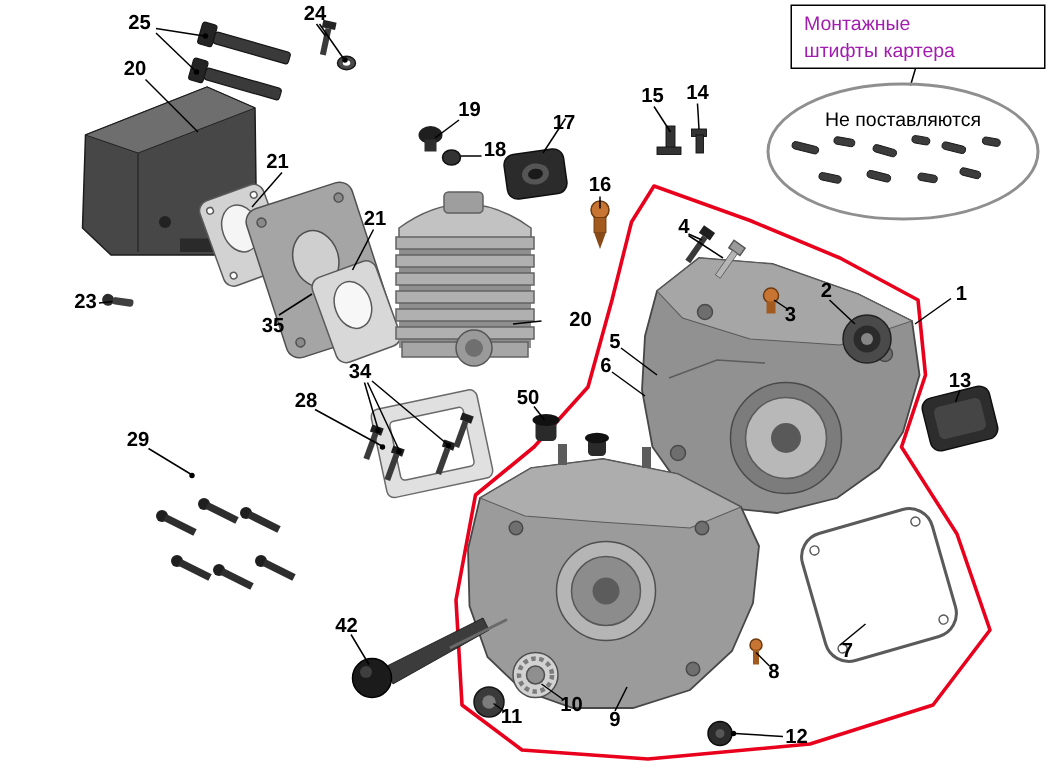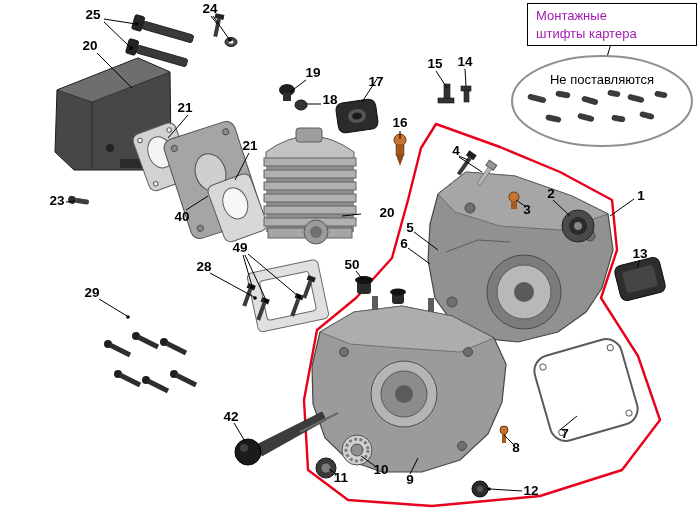--- a/index.html
+++ b/index.html
@@ -357,24 +357,24 @@
   <div class="callout" style="left:640px;top:254px">13</div>
   <div class="callout" style="left:465px;top:62px">14</div>
   <div class="callout" style="left:435px;top:64px">15</div>
   <div class="callout" style="left:400px;top:123px">16</div>
   <div class="callout" style="left:376px;top:82px">17</div>
   <div class="callout" style="left:330px;top:100px">18</div>
   <div class="callout" style="left:313px;top:73px">19</div>
   <div class="callout" style="left:387px;top:213px">20</div>
   <div class="callout" style="left:185px;top:108px">21</div>
   <div class="callout" style="left:250px;top:146px">21</div>
-  <div class="callout" style="left:182px;top:217px">40</div>
+  <div class="callout" style="left:182px;top:217px">35</div>
   <div class="callout" style="left:57px;top:201px">23</div>
   <div class="callout" style="left:210px;top:9px">24</div>
   <div class="callout" style="left:93px;top:15px">25</div>
   <div class="callout" style="left:90px;top:46px">20</div>
-  <div class="callout" style="left:240px;top:248px">49</div>
+  <div class="callout" style="left:240px;top:248px">34</div>
   <div class="callout" style="left:204px;top:267px">28</div>
   <div class="callout" style="left:92px;top:293px">29</div>
   <div class="callout" style="left:352px;top:265px">50</div>
   <div class="callout" style="left:231px;top:417px">42</div>
 
 </div>
 
 </body></html>

